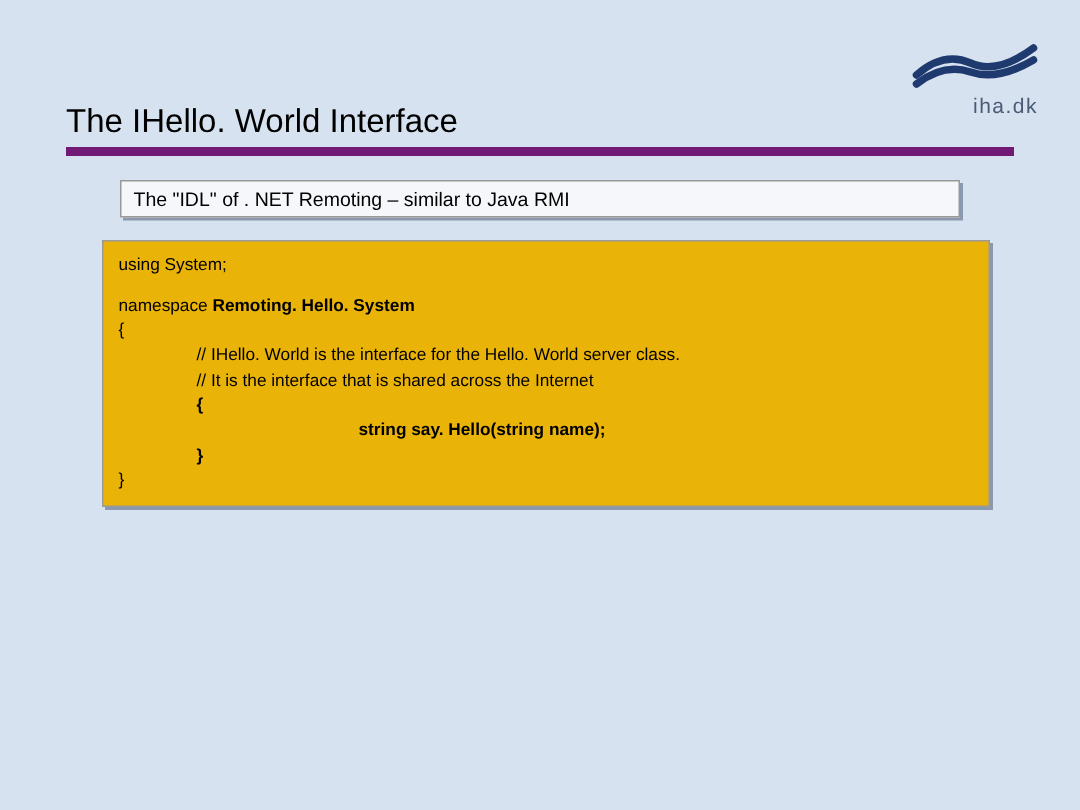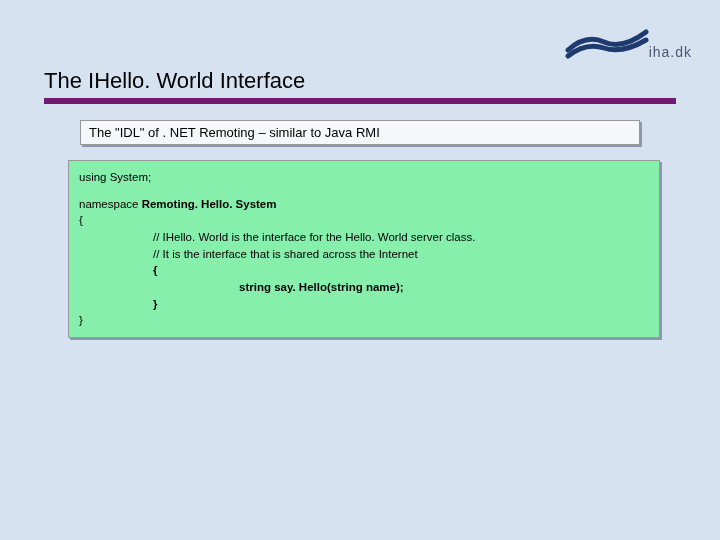--- a/index.html
+++ b/index.html
@@ -9,20 +9,21 @@
     background: #d6e2ef;
     font-family: Arial, Helvetica, sans-serif;
     color: #000;
     position: relative;
   }
   .logo-area {
     position: absolute;
     top: 28px;
     right: 28px;
     display: flex;
+    flex-direction: column;
     align-items: flex-end;
   }
   .logo-text {
     font-size: 14px;
     color: #4b5a75;
     letter-spacing: 1px;
     margin-top: 2px;
   }
   .title-row {
     position: absolute;
@@ -44,29 +45,29 @@
     border: 1px solid #999;
     box-shadow: 2px 2px 0 #8a99ad;
     padding: 4px 8px;
     font-size: 13px;
   }
   .code-box {
     position: absolute;
     top: 160px;
     left: 68px;
     width: 592px;
-    background: #86efac;
+    background: #eab308;
     border: 1px solid #999;
     box-shadow: 2px 2px 0 #8a99ad;
     padding: 8px 10px;
     font-family: Arial, Helvetica, sans-serif;
     font-size: 11.5px;
     line-height: 1.45;
   }
-  .ind1 { margin-left: 74px; }
+  .ind1 { margin-left: 52px; }
   .ind2 { margin-left: 160px; }
   .mt { margin-top: 10px; }
   .b { font-weight: bold; }
 </style>
 </head>
 <body>
 
 <div class="logo-area">
   <svg width="85" height="32" viewBox="0 0 85 32">
     <path d="M4 22 Q 22 6 40 14 Q 58 22 82 4" stroke="#1f3a6e" stroke-width="5" fill="none" stroke-linecap="round"></path>

